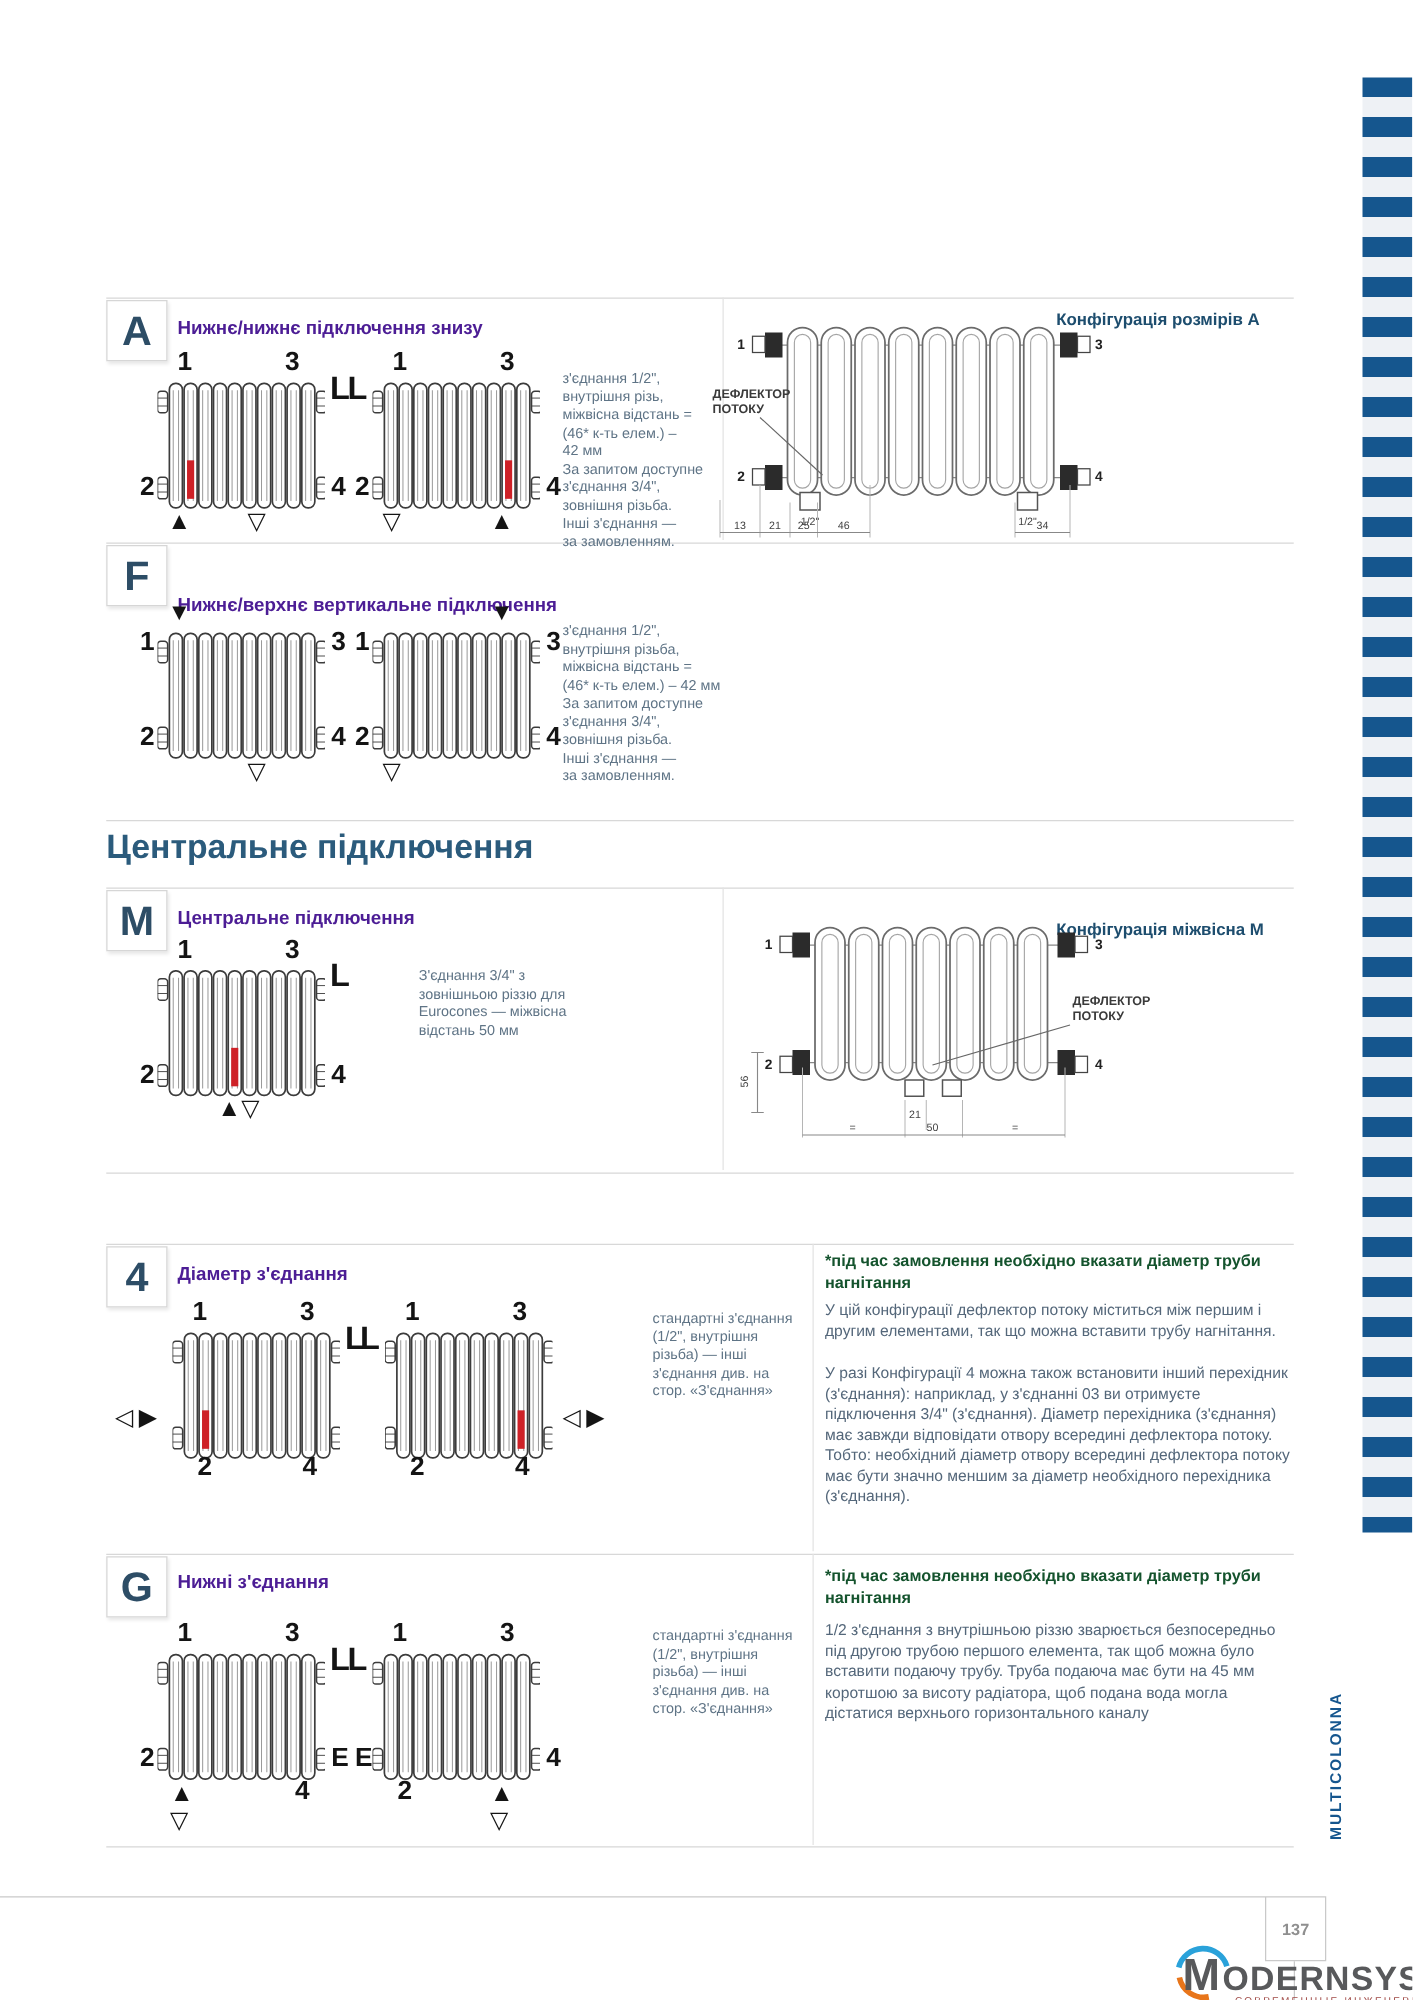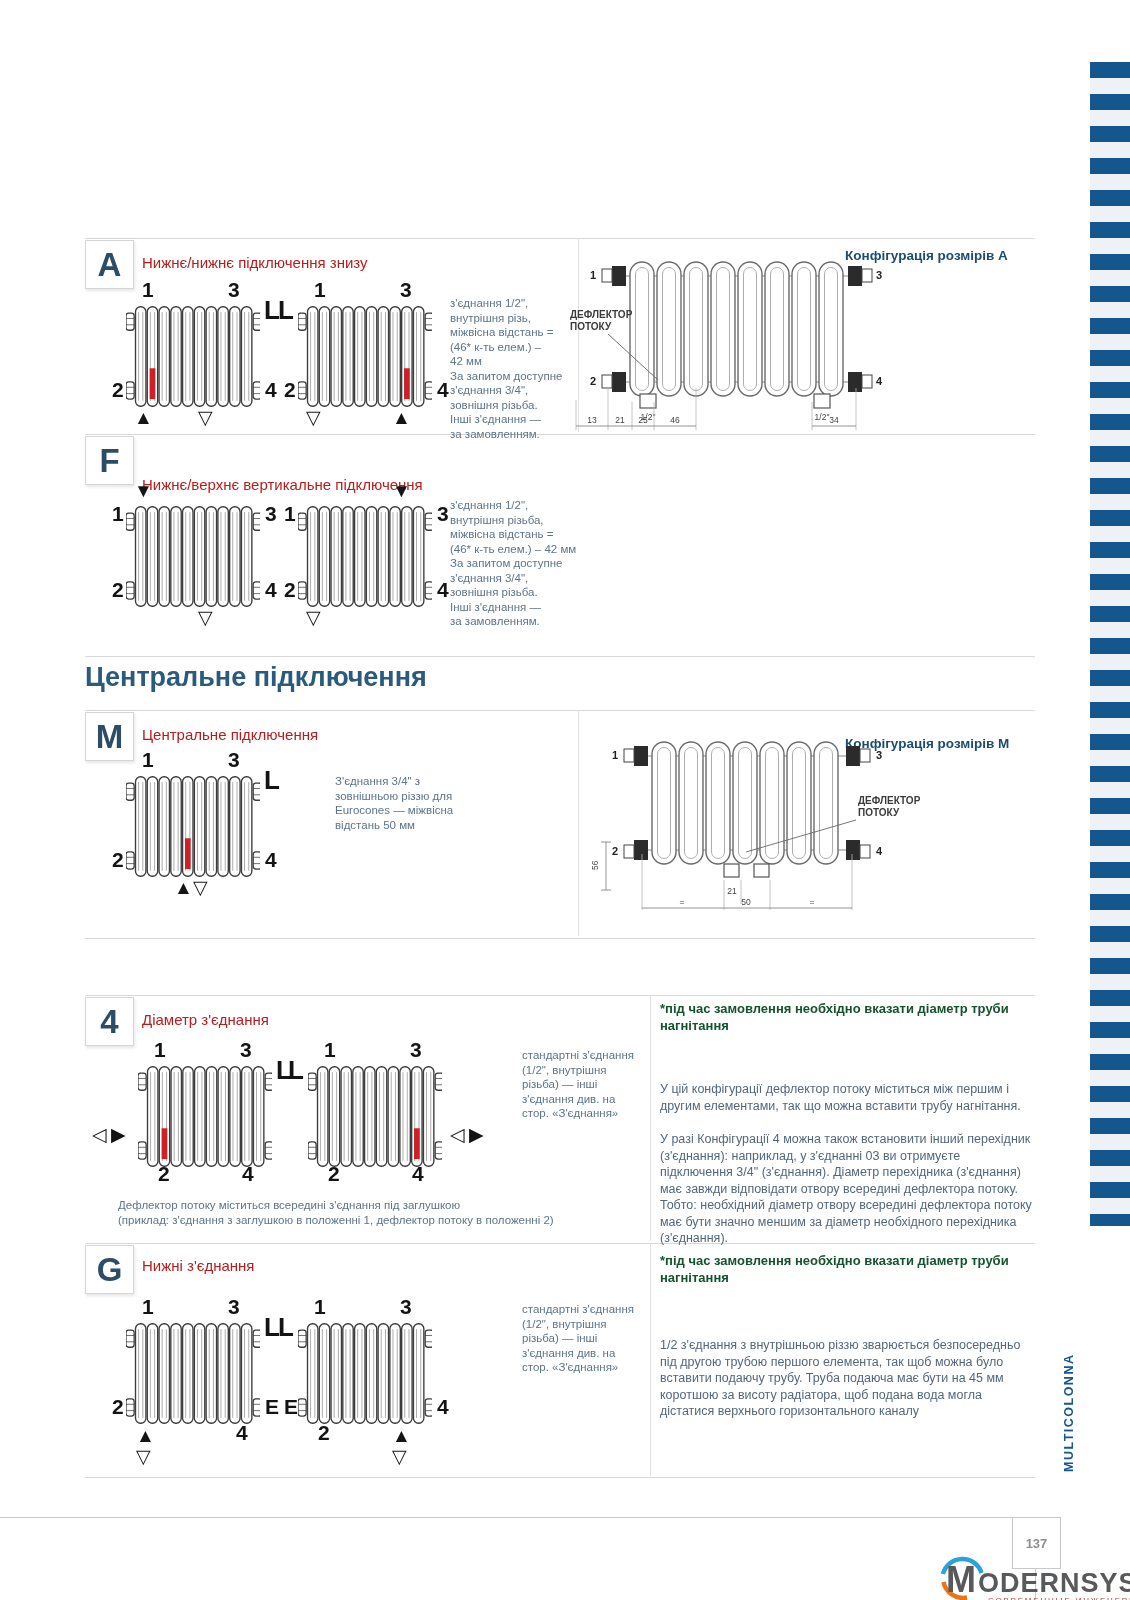--- a/index.html
+++ b/index.html
@@ -3,25 +3,25 @@
 <meta charset="utf-8">
 <style>
   html,body{margin:0;padding:0;background:#fff;}
   .page{position:relative;width:1130px;height:1600px;background:#ffffff;
         font-family:"Liberation Sans",sans-serif;overflow:hidden;}
   .hr{position:absolute;height:1px;background:#d8d8d8;}
   .vr{position:absolute;width:1px;background:#e3e3e3;}
   .badge{position:absolute;width:47px;height:47px;background:#fff;border:1px solid #d6d6d6;
          box-shadow:1px 2px 3px rgba(0,0,0,.10);display:flex;align-items:center;justify-content:center;
          font-size:33px;font-weight:bold;color:#2d4d66;}
-  .sec-title{position:absolute;font-size:15px;font-weight:normal;color:#b91c1c;}
+  .sec-title{position:absolute;font-size:15px;font-weight:bold;color:#4c1d95;}
   .h1{position:absolute;font-size:27px;font-weight:600;color:#2b5b7c;}
   .note{position:absolute;font-size:11.5px;line-height:14.5px;color:#5f7486;white-space:pre-line;}
   .warn{position:absolute;width:374px;font-size:13px;font-weight:bold;line-height:17px;color:#14532d;}
-  .para{position:absolute;width:376px;font-size:12.5px;line-height:16.5px;color:#54677a;margin-top:41px;}
+  .para{position:absolute;width:376px;font-size:12.5px;line-height:16.5px;color:#54677a;}
   .footnote{position:absolute;font-size:11.5px;line-height:15px;color:#5f7486;white-space:pre-line;}
   .cfg-caption{position:absolute;font-size:13.5px;font-weight:bold;color:#1d4d6e;text-align:right;}
   .rad{position:absolute;width:150px;height:150px;}
   .rad-svg{position:absolute;left:8px;top:24px;width:134px;height:103px;}
   .sl{position:absolute;font-weight:bold;color:#141414;font-size:21px;line-height:1;}
   .sl-tl{left:24px;top:-2px}.sl-tr{left:110px;top:-2px}
   .sl-bl{left:-6px;top:98px}.sl-br{left:147px;top:98px}
   .sl-bl2{left:28px;top:124px}.sl-br2{left:118px;top:124px}
   .sl-tls{left:-6px;top:22px}.sl-trs{left:147px;top:22px}
   .sl-blb{left:28px;top:122px}.sl-brb{left:112px;top:122px}
@@ -406,21 +406,21 @@
       <span class="sl sl-bl">2</span>
       <span class="sl sl-br">4</span>
       <span class="sl sl-Lr">L</span>
       <span class="arw" style="left: 56px; top: 127px;">▲</span>
       <span class="arw" style="left: 75px; top: 127px;">▽</span>
     </div>
   <div class="note" style="left:335px;top:774px;width:145px">З'єднання 3/4" з
 зовнішньою різзю для
 Eurocones — міжвісна
 відстань 50 мм</div>
-  <div class="cfg-caption" style="left:845px;top:736px">Конфігурація розмірів M</div>
+  <div class="cfg-caption" style="left:845px;top:736px">Конфігурація міжвісна M</div>
 
   <svg class="cfg-svg" style="left:574px;top:728px;width:455px;height:188px" viewBox="0 0 455 188">
     <defs>
       <g id="loopM">
         <rect x="0" y="0" width="24" height="122" rx="12" fill="#fff" stroke="#6b6b6b" stroke-width="1.4"></rect>
         <rect x="5.5" y="5.5" width="13" height="111" rx="6.5" fill="none" stroke="#a5a5a5" stroke-width="0.9"></rect>
       </g>
     </defs>
     <line x1="68" y1="28" x2="278" y2="28" stroke="#888" stroke-width="1"></line>
     <line x1="68" y1="122" x2="278" y2="122" stroke="#888" stroke-width="1"></line>
@@ -576,22 +576,20 @@
       <span class="arw" style="left: 169px; top: 84px;">▶</span>
     </div>
   <div class="note" style="left:522px;top:1048px;width:125px">стандартні з'єднання
 (1/2", внутрішня
 різьба) — інші
 з'єднання див. на
 стор. «З'єднання»</div>
   <div class="warn" style="left:660px;top:1000px">*під час замовлення необхідно вказати діаметр труби нагнітання</div>
   <div class="para" style="left:660px;top:1040px">У цій конфігурації дефлектор потоку міститься між першим і другим елементами, так що можна вставити трубу нагнітання.</div>
   <div class="para" style="left:660px;top:1090px">У разі Конфігурації 4 можна також встановити інший перехідник (з'єднання): наприклад, у з'єднанні 03 ви отримуєте підключення 3/4" (з'єднання). Діаметр перехідника (з'єднання) має завжди відповідати отвору всередині дефлектора потоку. Тобто: необхідний діаметр отвору всередині дефлектора потоку має бути значно меншим за діаметр необхідного перехідника (з'єднання).</div>
-  <div class="footnote" style="left:118px;top:1198px;width:530px">Дефлектор потоку міститься всередині з'єднання під заглушкою
-(приклад: з'єднання з заглушкою в положенні 1, дефлектор потоку в положенні 2)</div>
 
   <div class="badge" style="left:85px;top:1245px">G</div>
   <div class="sec-title" style="left:142px;top:1257px">Нижні з'єднання</div>
   <div class="rad" style="left:118px;top:1298px">
       <svg viewBox="-9 0 148 112" class="rad-svg">
         <rect x="1.5" y="1" width="11.5" height="110" rx="5.5" fill="#fff" stroke="#3c3c3c" stroke-width="1.5"></rect>
         <line x1="4.9" y1="7" x2="4.9" y2="105" stroke="#9a9a9a" stroke-width="0.9"></line>
         <line x1="9.6" y1="7" x2="9.6" y2="105" stroke="#9a9a9a" stroke-width="0.9"></line>
         <rect x="14.5" y="1" width="11.5" height="110" rx="5.5" fill="#fff" stroke="#3c3c3c" stroke-width="1.5"></rect>
         <line x1="17.9" y1="7" x2="17.9" y2="105" stroke="#9a9a9a" stroke-width="0.9"></line>

